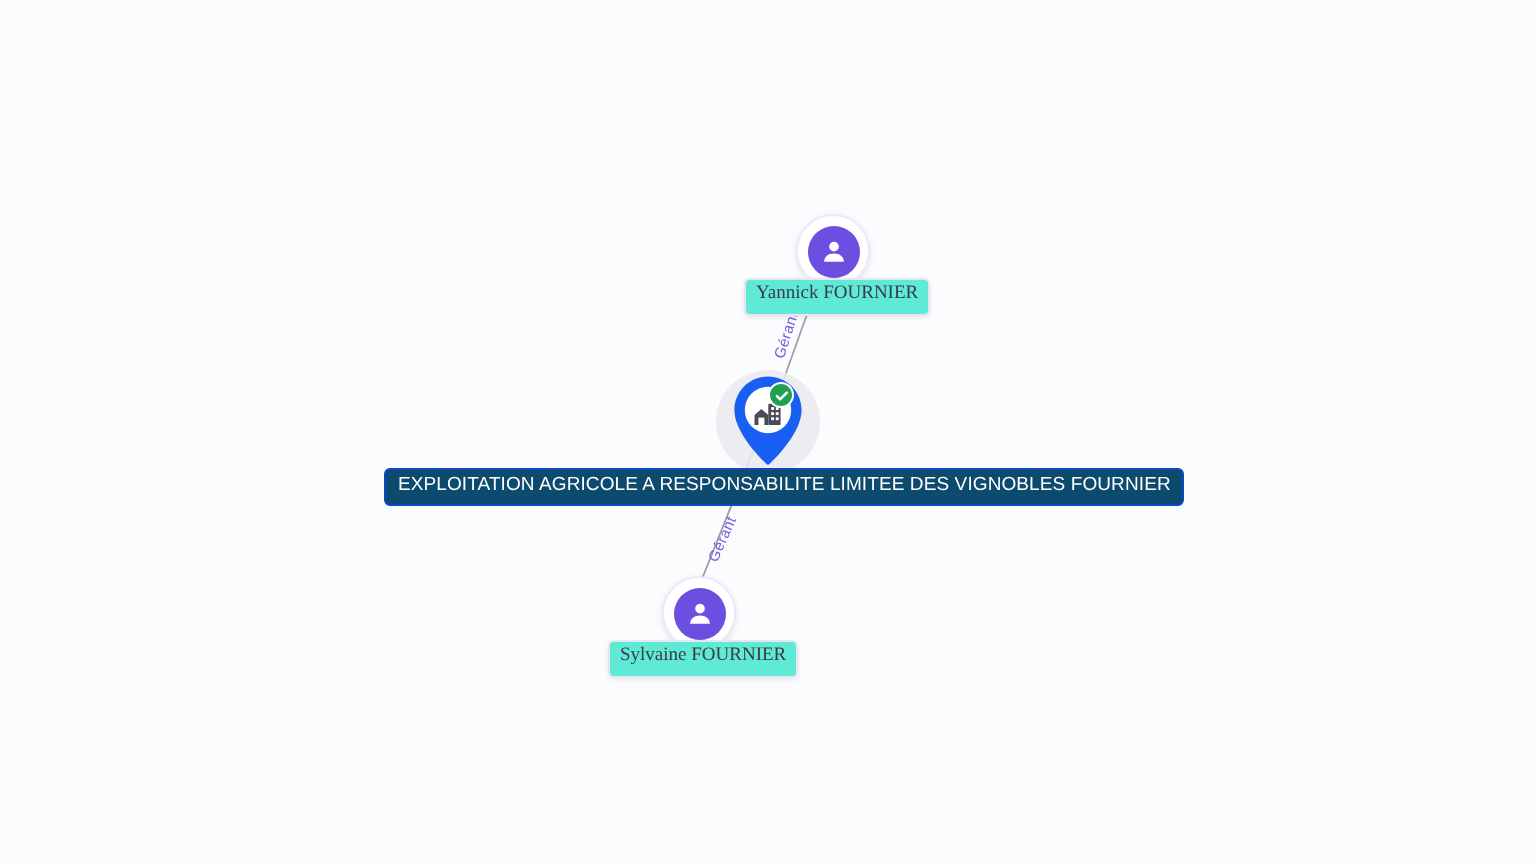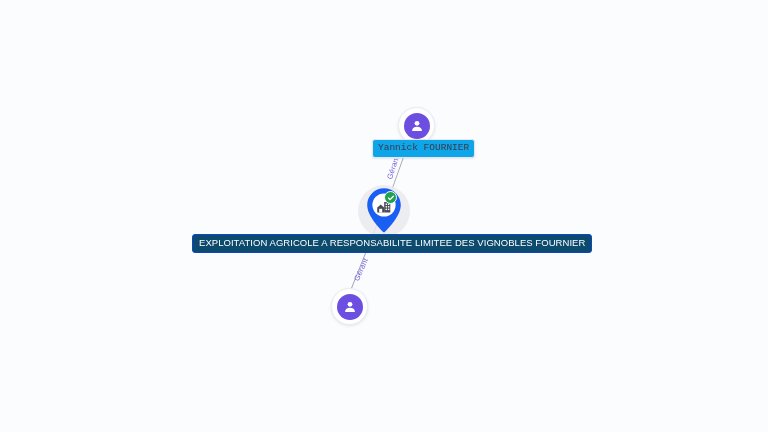--- a/index.html
+++ b/index.html
@@ -76,26 +76,26 @@
     justify-content: center;
   }
   .person-avatar svg { display: block; }
 
   #person-node-top   { left: 398px; top: 107px; }
   #person-node-bottom{ left: 331px; top: 288px; }
 
   
   .person-label {
     position: absolute;
-    background: #0ea5e9;
+    background: #5eead4;
     border: 1px solid #e6e6ee;
     border-radius: 3px;
     color: #3a3a4a;
     font-size: 9.5px;
-    font-family: Liberation Mono, monospace;
+    font-family: Liberation Serif, serif;
     line-height: 1;
     padding: 3px 5px 4px 5px;
     white-space: nowrap;
     box-shadow: 0 1px 2px rgba(60, 60, 100, 0.10);
   }
   #person-label-top    { left: 372px; top: 139px; }
   #person-label-bottom { left: 304px; top: 320px; }
 
   
   #company-node {
@@ -193,20 +193,21 @@
 
   <div class="person-node" id="person-node-bottom">
     <div class="person-avatar">
       <svg width="16" height="16" viewBox="0 0 24 24" xmlns="http://www.w3.org/2000/svg">
         <circle cx="12" cy="8" r="3.6" fill="#ffffff"></circle>
         <path d="M4.6 19.4c0-4.0 3.3-6.2 7.4-6.2s7.4 2.2 7.4 6.2z" fill="#ffffff"></path>
       </svg>
     </div>
   </div>
 
+  <div class="person-label" id="person-label-bottom">Sylvaine FOURNIER</div>
 
   <div id="company-node">
 
     <div id="company-halo"></div>
 
     <div id="company-pin">
       <svg width="38" height="48" viewBox="0 0 38 48" xmlns="http://www.w3.org/2000/svg">
         <path d="M19 1.2C9.7 1.2 2.2 8.7 2.2 18c0 11.2 12.8 23.8 16.0 27.0
                  0.45 0.45 1.15 0.45 1.6 0C23.0 41.8 35.8 29.2 35.8 18
                  C35.8 8.7 28.3 1.2 19 1.2z" fill="#1a5ff4"></path>

